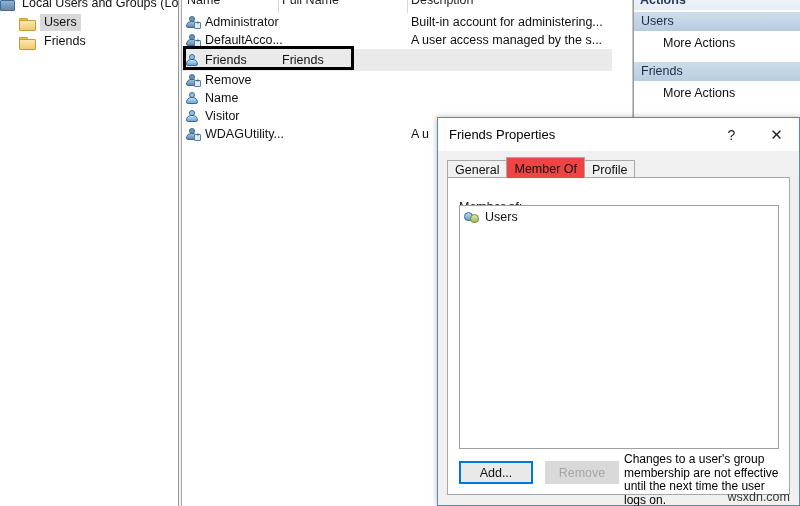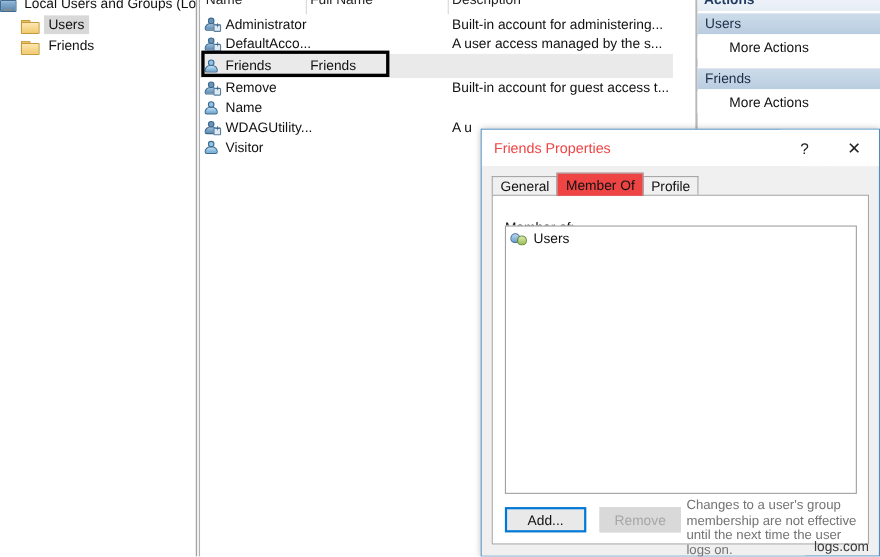--- a/index.html
+++ b/index.html
@@ -128,21 +128,21 @@
 
   
   .dialog {
     position:absolute; left:437px; top:117px; width:363px; height:389px;
     background:#f0f0f0; border:1px solid #4a8ec2;
     box-shadow: 0 0 6px rgba(0,0,0,0.28);
   }
   .dlg-titlebar {
     position:relative; height:33px; background:#ffffff; display:flex; align-items:center;
   }
-  .dlg-title { font-size:13px; color:#ef4444; padding-left:11px; }
+  .dlg-title { font-size:13px; color:#000000; padding-left:11px; }
   .dlg-btns { position:absolute; right:0; top:0; height:33px; display:flex; }
   .dlg-btn {
     width:45px; height:33px; display:flex; align-items:center; justify-content:center;
     font-size:14px; color:#222; background:#ffffff;
   }
   .dlg-btn.close { font-size:15px; }
 
   .dlg-body { position:absolute; left:0; top:33px; width:294px; height:354px; background:#f0f0f0; }
 
   
@@ -176,21 +176,21 @@
   .btn {
     position:absolute; height:23px; font-size:12.5px; color:#111;
     background:linear-gradient(#f5f5f5,#e6e6e6); border:1px solid #adadad;
     display:flex; align-items:center; justify-content:center;
   }
   .btn-add { left:11px; top:283px; width:74px; border:2px solid #0078d7; background:#e9e9e9; }
   .btn-remove { left:97px; top:283px; width:74px; color:#a6a6a6; background:#d9d9d9; border:1px solid #d9d9d9; }
 
   .hint-text {
     position:absolute; left:176px; top:275px; width:160px;
-    font-size:12px; color:#737373; line-height:13.5px;
+    font-size:12px; color:#000000; line-height:13.5px;
   }
 
   .watermark {
     position:absolute; right:10px; bottom:2px; font-size:12.5px; color:#3a3a3a;
   }
 </style>
 </head>
 <body>
 
 <div id="root">
@@ -266,56 +266,55 @@
 
         <div class="list-row" style="height:18px;">
           <span class="cell-name">
             <span class="ico-user">
                 <i class="head"></i>
                 <i class="body"></i>
                 <i class="badge"></i>
               </span>
             <span>Remove</span>
           </span>
-          <span class="cell-desc">Built-in account for guest access t...</span>
         </div>
 
         <div class="list-row" style="height:18px;">
           <span class="cell-name">
             <span class="ico-user blue plain">
                 <i class="head"></i>
                 <i class="body"></i>
               </span>
             <span>Name</span>
           </span>
           <span class="cell-desc"></span>
         </div>
 
 
         <div class="list-row" style="height:18px;">
           <span class="cell-name">
+            <span class="ico-user blue plain">
+                <i class="head"></i>
+                <i class="body"></i>
+              </span>
+            <span>Visitor</span>
+          </span>
+          <span class="cell-desc"></span>
+        </div>
+
+        <div class="list-row" style="height:18px;">
+          <span class="cell-name">
             <span class="ico-user">
                 <i class="head"></i>
                 <i class="body"></i>
                 <i class="badge"></i>
               </span>
             <span>WDAGUtility...</span>
           </span>
           <span class="cell-desc">A u</span>
-        </div>
-
-        <div class="list-row" style="height:18px;">
-          <span class="cell-name">
-            <span class="ico-user blue plain">
-                <i class="head"></i>
-                <i class="body"></i>
-              </span>
-            <span>Visitor</span>
-          </span>
-          <span class="cell-desc"></span>
         </div>
 
       </div>
     </div>
 
     <div class="black-box" style="left:183px; top:46px; width:171px; height:24px;"></div>
 
     <div class="actions-pane-shadow"></div>
     <div class="actions-pane">
       <div class="actions-title">Actions</div>
@@ -360,14 +359,14 @@
         </div>
 
         <div class="btn btn-remove">Remove</div>
         <div class="btn btn-add">Add...</div>
 
         <div class="hint-text">Changes to a user's group membership are not effective until the next time the user logs on.</div>
       </div>
     </div>
   </div>
 
-  <div class="watermark">logs.com</div>
+  <div class="watermark">wsxdn.com</div>
 </div>
 
 </body></html>

